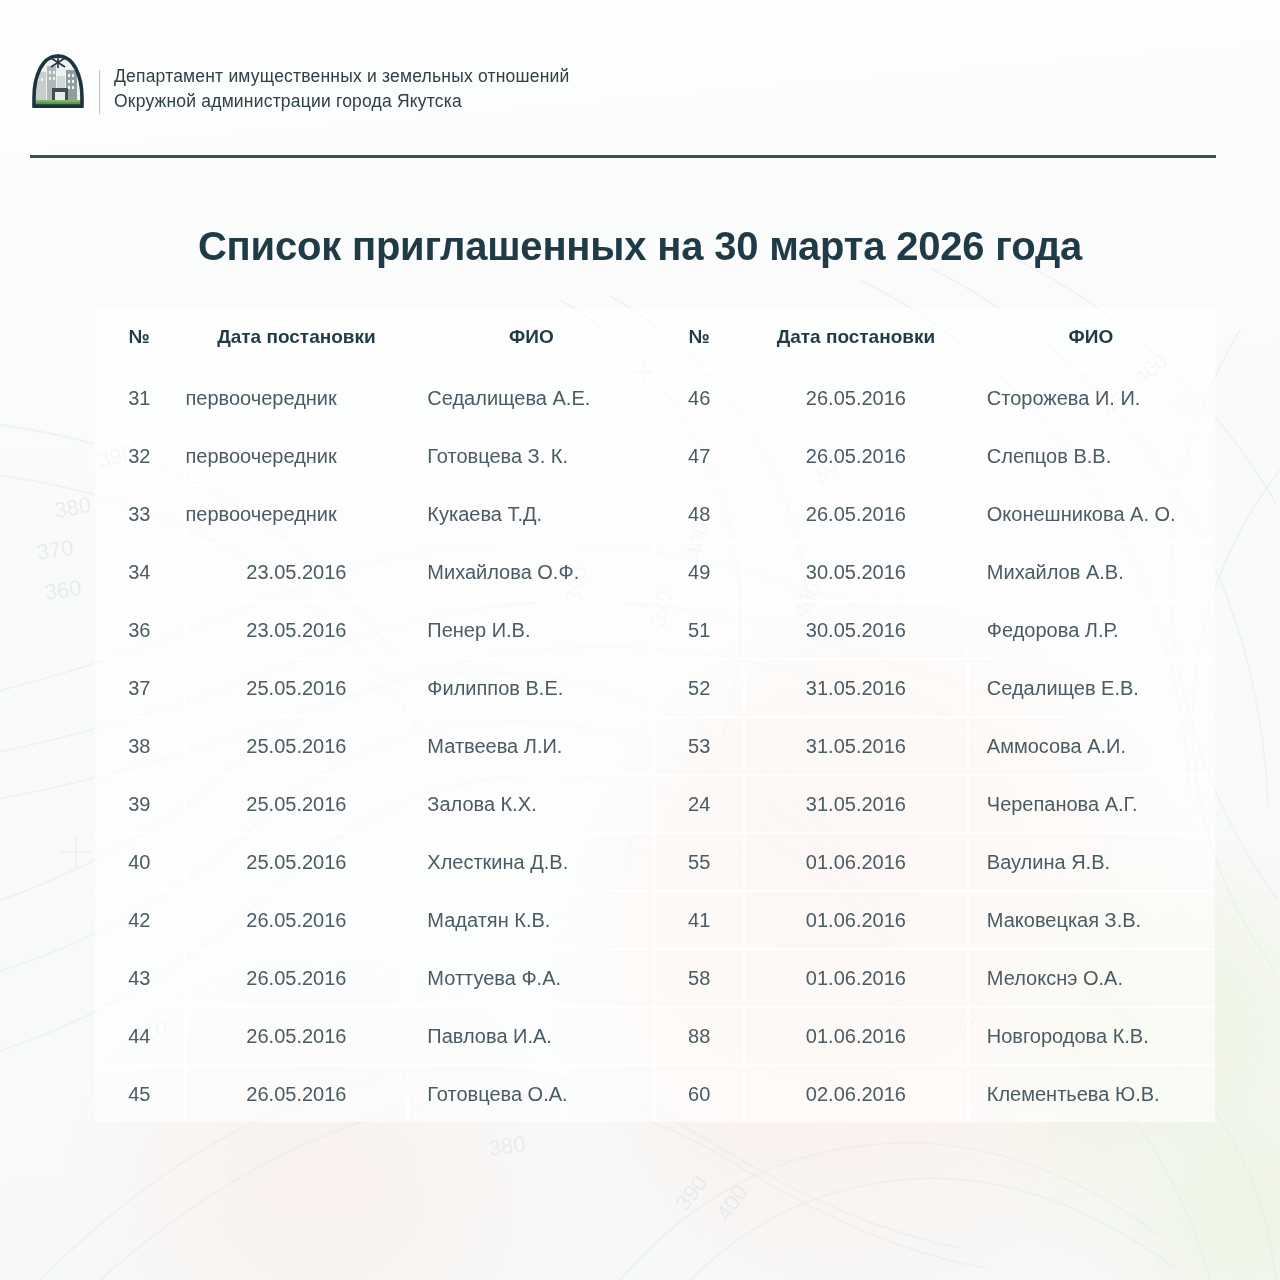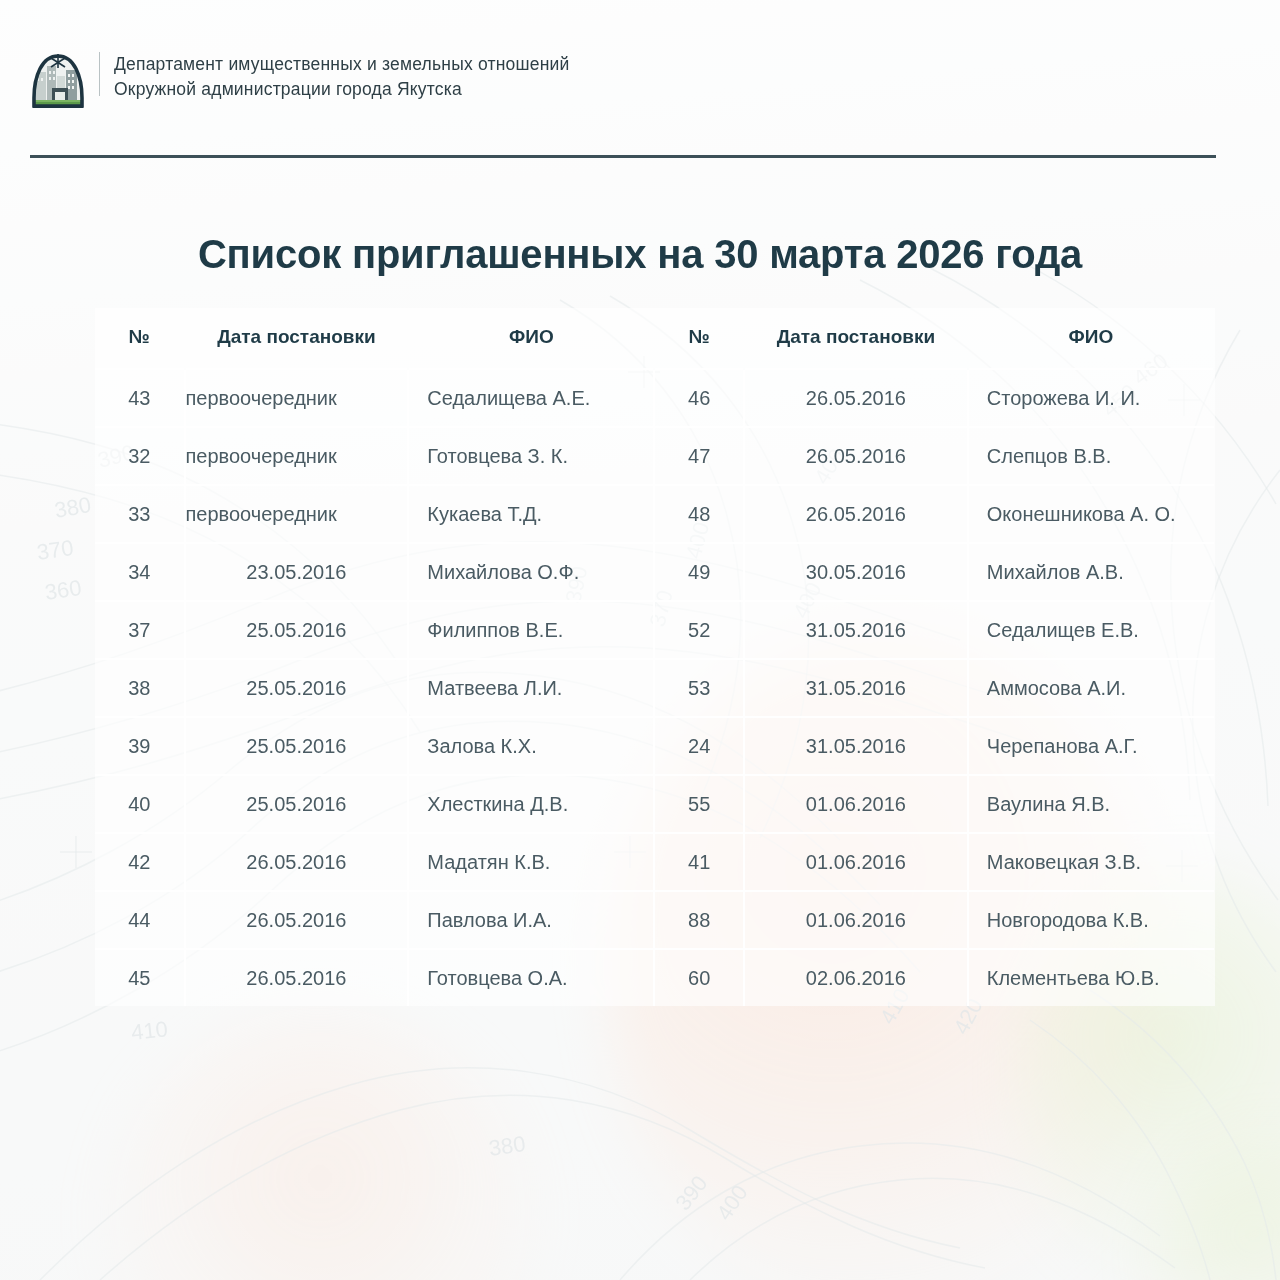--- a/index.html
+++ b/index.html
@@ -90,21 +90,21 @@
     width: 1280px;
     height: 1280px;
   }
 
   
   #masthead {
     position: absolute;
     left: 30px;
     top: 52px;
     display: flex;
-    align-items: flex-start;
+    align-items: flex-end;
   }
   #emblem {
     width: 56px;
     height: 62px;
     flex: none;
   }
   #masthead-divider {
     width: 1px;
     height: 44px;
     background: #b9c2c4;
@@ -130,21 +130,21 @@
     top: 155px;
     width: 1186px;
     height: 3px;
     background: #3c5058;
   }
 
   #doc-title {
     position: absolute;
     left: 0;
     right: 0;
-    top: 193px;
+    top: 185px;
     text-align: center;
     font-size: 40px;
     font-weight: bold;
     color: #1f3b47;
     letter-spacing: -0.2px;
     margin-top: 39px;
   }
 
   
   #table-panel {
@@ -318,21 +318,21 @@
           <th>№</th>
           <th>Дата постановки</th>
           <th>ФИО</th>
           <th>№</th>
           <th>Дата постановки</th>
           <th>ФИО</th>
         </tr>
       </thead>
       <tbody id="roster-body">
           <tr>
-            <td class="col-num">43</td>
+            <td class="col-num">31</td>
             <td class="col-date is-word">первоочередник</td>
             <td class="col-name">Седалищева А.Е.</td>
             <td class="col-num">46</td>
             <td class="col-date">26.05.2016</td>
             <td class="col-name">Сторожева И. И.</td>
           </tr>
           <tr>
             <td class="col-num">32</td>
             <td class="col-date is-word">первоочередник</td>
             <td class="col-name">Готовцева З. К.</td>
@@ -350,20 +350,28 @@
           </tr>
           <tr>
             <td class="col-num">34</td>
             <td class="col-date">23.05.2016</td>
             <td class="col-name">Михайлова О.Ф.</td>
             <td class="col-num">49</td>
             <td class="col-date">30.05.2016</td>
             <td class="col-name">Михайлов А.В.</td>
           </tr>
           <tr>
+            <td class="col-num">36</td>
+            <td class="col-date">23.05.2016</td>
+            <td class="col-name">Пенер И.В.</td>
+            <td class="col-num">51</td>
+            <td class="col-date">30.05.2016</td>
+            <td class="col-name">Федорова Л.Р.</td>
+          </tr>
+          <tr>
             <td class="col-num">37</td>
             <td class="col-date">25.05.2016</td>
             <td class="col-name">Филиппов В.Е.</td>
             <td class="col-num">52</td>
             <td class="col-date">31.05.2016</td>
             <td class="col-name">Седалищев Е.В.</td>
           </tr>
           <tr>
             <td class="col-num">38</td>
             <td class="col-date">25.05.2016</td>
@@ -390,20 +398,28 @@
           </tr>
           <tr>
             <td class="col-num">42</td>
             <td class="col-date">26.05.2016</td>
             <td class="col-name">Мадатян К.В.</td>
             <td class="col-num">41</td>
             <td class="col-date">01.06.2016</td>
             <td class="col-name">Маковецкая З.В.</td>
           </tr>
           <tr>
+            <td class="col-num">43</td>
+            <td class="col-date">26.05.2016</td>
+            <td class="col-name">Моттуева Ф.А.</td>
+            <td class="col-num">58</td>
+            <td class="col-date">01.06.2016</td>
+            <td class="col-name">Мелокснэ О.А.</td>
+          </tr>
+          <tr>
             <td class="col-num">44</td>
             <td class="col-date">26.05.2016</td>
             <td class="col-name">Павлова И.А.</td>
             <td class="col-num">88</td>
             <td class="col-date">01.06.2016</td>
             <td class="col-name">Новгородова К.В.</td>
           </tr>
           <tr>
             <td class="col-num">45</td>
             <td class="col-date">26.05.2016</td>

